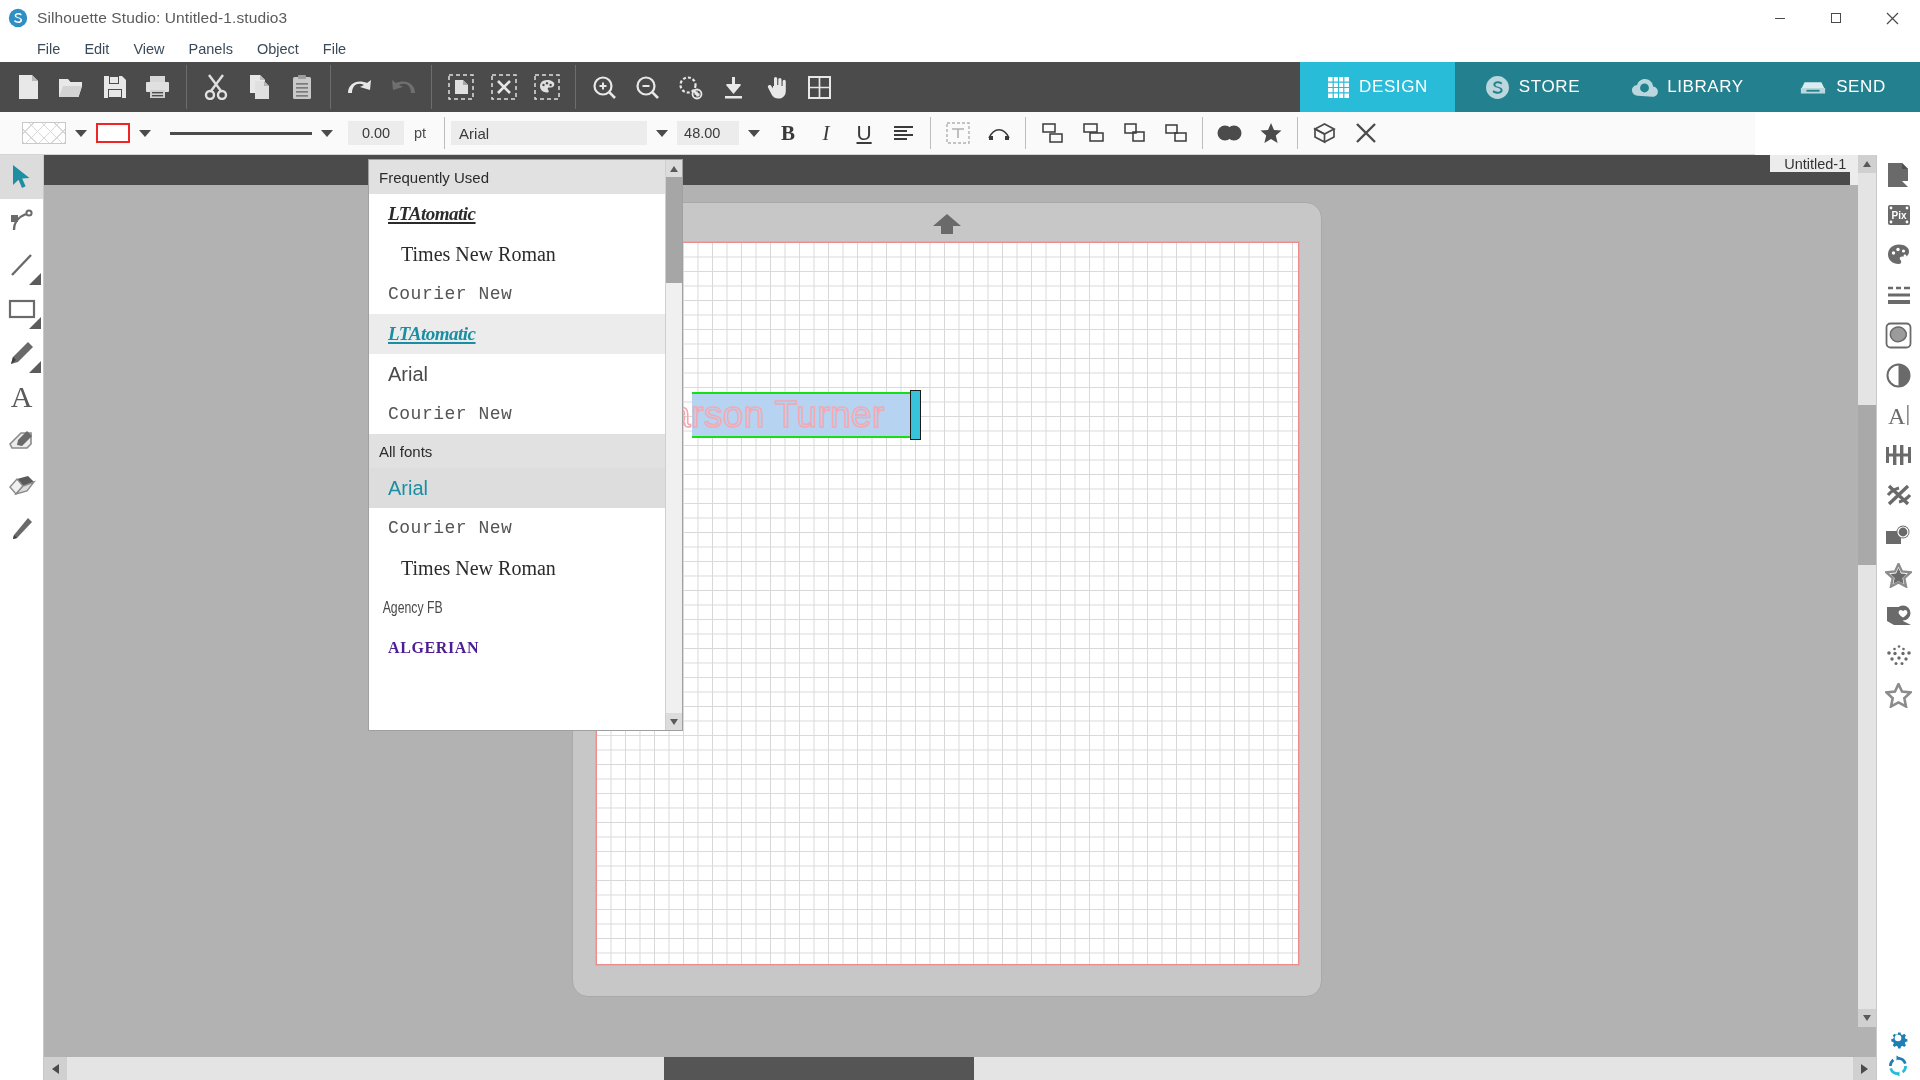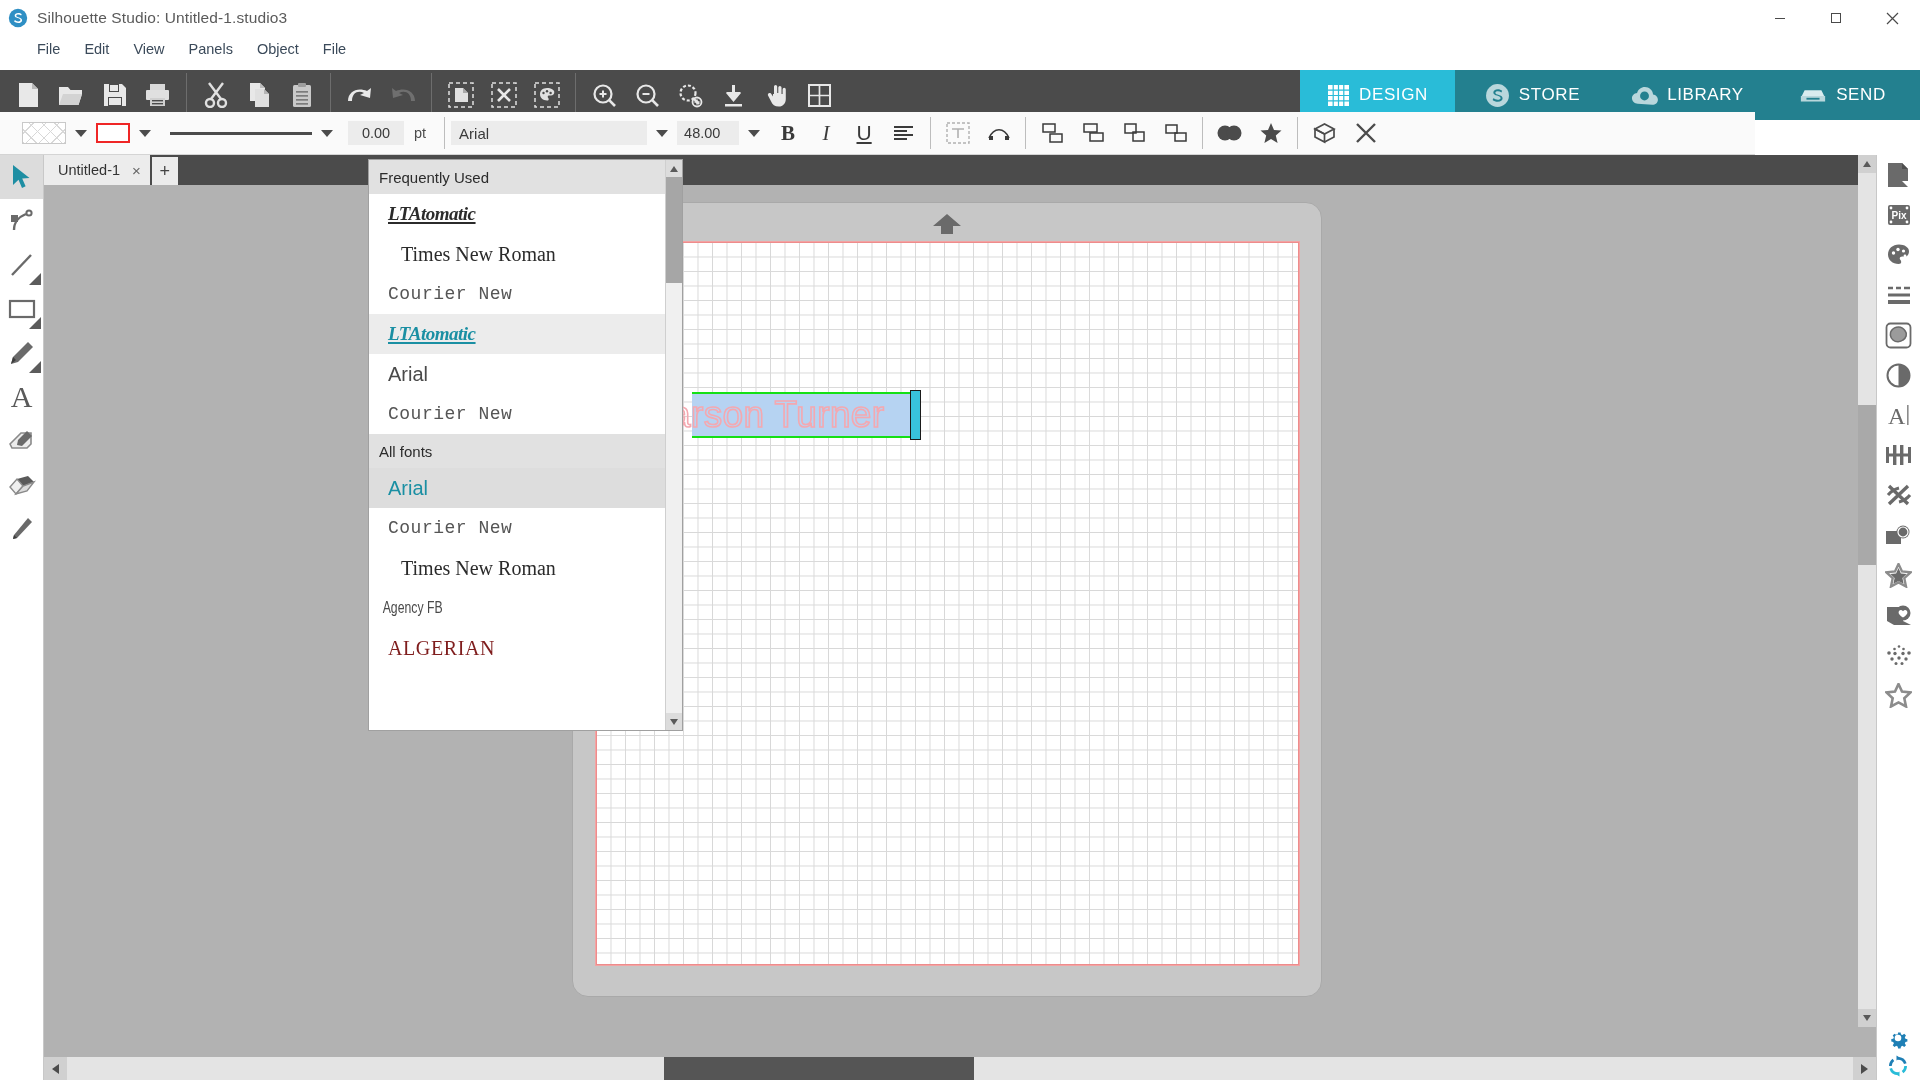--- a/index.html
+++ b/index.html
@@ -30,21 +30,21 @@
   .menubar {
     position: absolute; top: 36px; left: 16px; width: 1920px; height: 26px;
     background: #ffffff; display: flex; align-items: center; padding-left: 9px;
   }
   .menu-item {
     font-size: 14.5px; color: #3b4a5a; padding: 2px 12px; cursor: default;
   }
 
   
   .toolbar {
-    position: absolute; top: 70px; left: 0; width: 1920px; height: 50px;
+    position: absolute; top: 62px; left: 0; width: 1920px; height: 50px;
     background: #4b4b4b; display: flex; align-items: center;
   }
   .tb-group { display: flex; align-items: center; height: 50px; padding: 0 7px; }
   .tb-sep { width: 1px; height: 44px; background: #6d6d6d; }
   .tb-btn {
     width: 43px; height: 44px; display: flex; align-items: center; justify-content: center;
     cursor: default;
   }
   .tb-btn svg { display: block; }
 
@@ -115,21 +115,21 @@
   .lr-arrow {
     position: absolute; right: 2px; bottom: 2px;
     width: 0; height: 0;
     border-left: 6px solid transparent; border-top: 6px solid transparent;
     border-right: 6px solid #5c5c5c; border-bottom: 6px solid #5c5c5c;
   }
 
   
   .tabstrip {
     position: absolute; top: 155px; left: 44px; width: 1832px; height: 30px;
-    background: #4b4b4b; display: flex; align-items: flex-end;
+    background: #4b4b4b; display: flex; align-items: flex-end; flex-direction: column;
   }
   .doc-tab {
     height: 30px; background: #ececec; display: flex; align-items: center;
     padding: 0 9px 0 14px; gap: 12px; font-size: 14.5px; color: #333; cursor: default;
   }
   .doc-x { font-size: 15px; color: #666; cursor: default; }
   .doc-add {
     width: 26px; height: 28px; background: #ececec; margin-left: 2px;
     display: flex; align-items: center; justify-content: center;
     font-size: 18px; color: #444; cursor: default;
@@ -248,21 +248,21 @@
   .fd-item.f-script {
     font-family: "Liberation Serif", serif; font-weight: bold; font-style: italic;
     font-size: 19px; letter-spacing: -.5px; text-decoration: underline;
     text-decoration-thickness: 1.5px; text-underline-offset: 2px; color: #2b2b2b;
   }
   .fd-item.f-script.teal { color: #1a8fa3; }
   .fd-item.f-serif { font-family: "Liberation Serif", serif; font-size: 20px; color: #2b2b2b; padding-left: 32px; }
   .fd-item.f-mono { font-family: "Liberation Mono", monospace; font-size: 18px; color: #555; letter-spacing: .5px; }
   .fd-item.f-sans { font-family: "Liberation Sans", sans-serif; font-size: 20px; }
   .fd-item.f-narrow { font-family: "Liberation Sans Narrow", "Liberation Sans", sans-serif; font-size: 17px; transform: scaleX(.72); transform-origin: left center; color: #4a4a4a; }
-  .fd-item.f-alger { font-family: "Liberation Serif", serif; font-weight: normal; font-variant: small-caps; font-size: 20px; letter-spacing: .6px; color: #7f1d1d; }
+  .fd-item.f-alger { font-family: "Liberation Serif", serif; font-weight: bold; font-variant: small-caps; font-size: 16px; letter-spacing: .6px; color: #4c1d95; }
 
   .fd-scroll {
     width: 17px; background: #f0f0f0; border-left: 1px solid #cfcfcf;
     position: relative; flex: none;
   }
   .fd-sc-up, .fd-sc-dn {
     position: absolute; left: 0; width: 16px; height: 17px; background: #dcdcdc;
     display: flex; align-items: center; justify-content: center;
   }
   .fd-sc-up { top: 0; }

